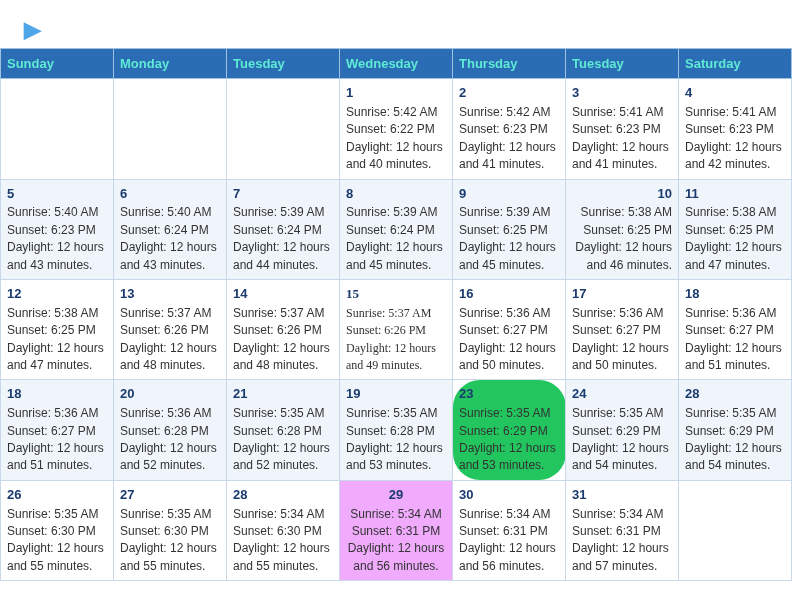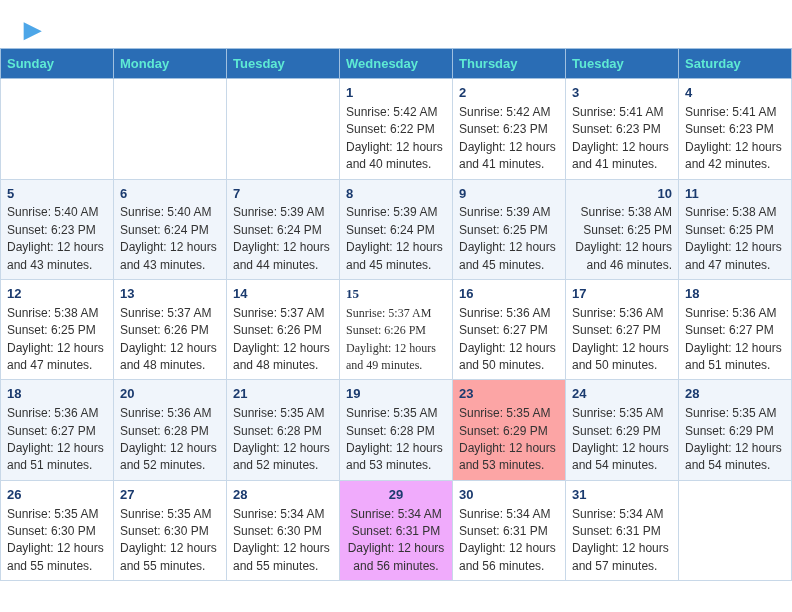--- a/index.html
+++ b/index.html
@@ -279,21 +279,21 @@
 Daylight: 12 hours
 and 52 minutes.</div>
           </td>
           <td style="background: rgb(240, 245, 251);">
             <span class="day-number">19</span>
             <div class="day-info" style="white-space: pre-line;">Sunrise: 5:35 AM
 Sunset: 6:28 PM
 Daylight: 12 hours
 and 53 minutes.</div>
           </td>
-          <td style="background: #fca5a5;">
+          <td style="background: #22c55e; border-radius: 27px;">
             <span class="day-number">23</span>
             <div class="day-info" style="white-space: pre-line;">Sunrise: 5:35 AM
 Sunset: 6:29 PM
 Daylight: 12 hours
 and 53 minutes.</div>
           </td>
           <td style="background: rgb(240, 245, 251);">
             <span class="day-number">24</span>
             <div class="day-info" style="white-space: pre-line;">Sunrise: 5:35 AM
 Sunset: 6:29 PM

